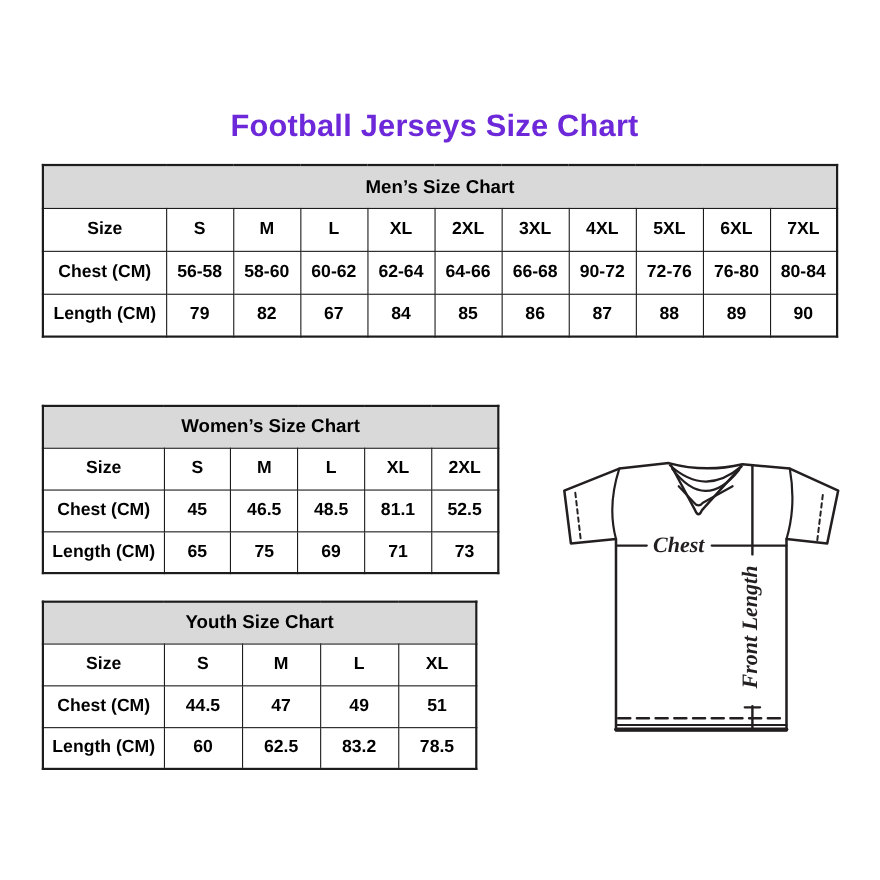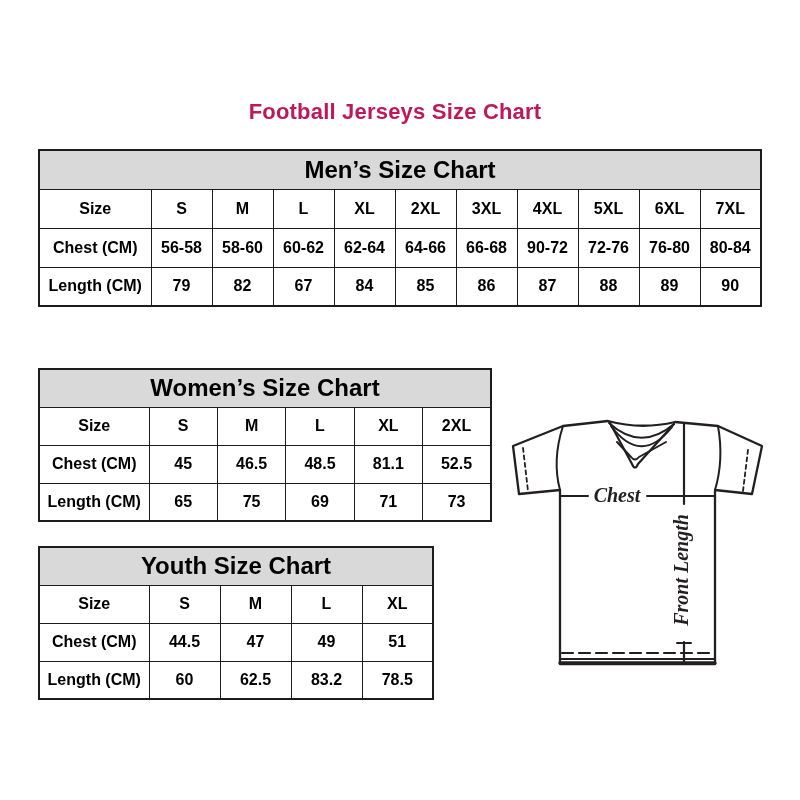--- a/index.html
+++ b/index.html
@@ -4,35 +4,35 @@
 <style>
   * { margin: 0; padding: 0; box-sizing: border-box; }
   html, body { background: #ffffff; }
   .canvas {
     position: relative; width: 800px; height: 800px;
     background: #ffffff; overflow: hidden;
     font-family: "Liberation Sans", sans-serif; color: #000;
   }
   .page-title {
     position: absolute; top: 99px; left: 0; width: 790px;
-    text-align: center; font-size: 22px; font-weight: bold;
-    letter-spacing: 0.2px; color: #be185d;
+    text-align: center; font-size: 28px; font-weight: bold;
+    letter-spacing: 0.2px; color: #6d28d9;
   }
   table.size-table {
     position: absolute; border-collapse: collapse; table-layout: fixed;
     background: #fff; border: 2px solid #1c1c1c;
   }
   .size-table td {
     border: 1.5px solid #1c1c1c; text-align: center; vertical-align: middle;
     font-weight: bold; font-size: 16px; color: #000; height: 39px; padding: 0 2px;
     overflow: hidden; white-space: nowrap;
   }
-  .size-table td.tbl-title { background: #d9d9d9; font-size: 24px; }
+  .size-table td.tbl-title { background: #d9d9d9; font-size: 17px; }
   #mens-table   { left: 38px; top: 149px; width: 724px; }
-  #womens-table { left: 38px; top: 368px; width: 454px; }
+  #womens-table { left: 38px; top: 368px; width: 416px; }
   #youth-table  { left: 38px; top: 546px; width: 396px; }
   #womens-table td, #youth-table td { height: 38px; }
   .jersey-svg { position: absolute; left: 496px; top: 396px; }
   .measure-text {
     fill: #231f20; stroke: none;
     font-family: "Liberation Serif", serif;
     font-style: italic; font-weight: bold; font-size: 20px;
   }
 </style>
 </head>

